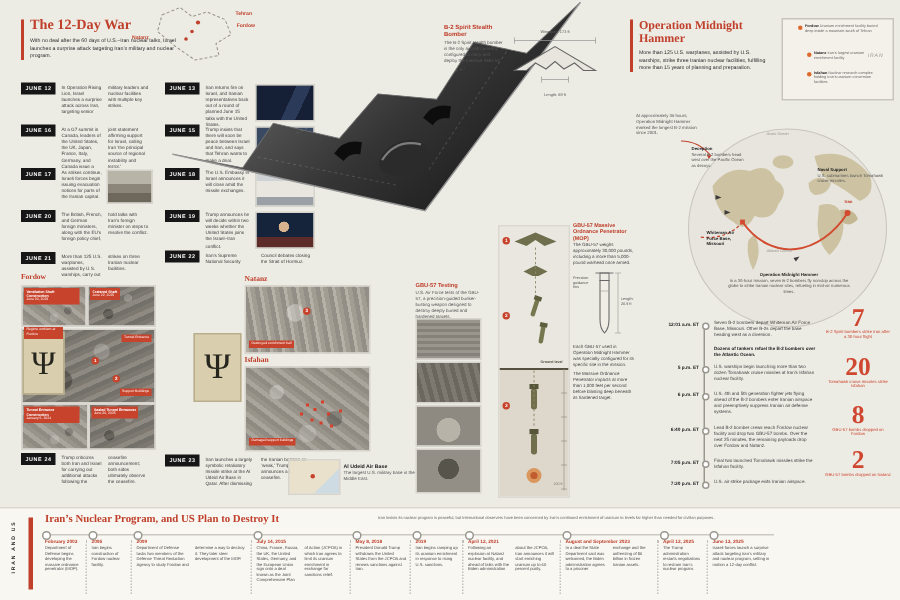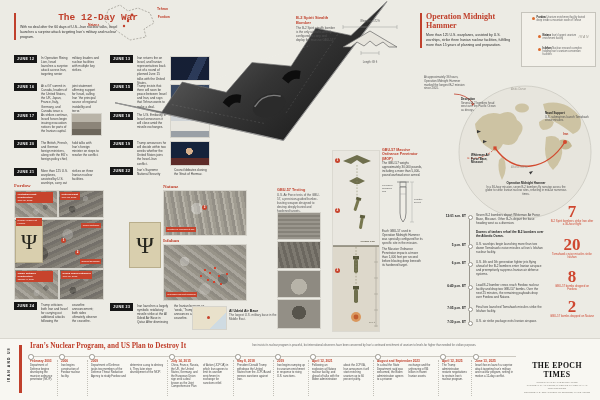--- a/index.html
+++ b/index.html
@@ -2,21 +2,21 @@
 <html><head>
 <meta charset="utf-8">
 <style>
   html,body{margin:0;padding:0;background:#d8d6cf;}
   .page{position:relative;width:600px;height:400px;background:#ecebe4;overflow:hidden;
         font-family:"Liberation Sans",sans-serif;color:#333;}
   .abs{position:absolute;}
   .serif{font-family:"Liberation Serif",serif;text-align:center;}
   .red{color:#c0402c;}
   .bar{background:#c0402c;}
-  .title-main{font-family:Liberation Mono, monospace;font-weight:bold;font-size:9.5px;color:#c0402c;line-height:1.05;text-align:right;}
+  .title-main{font-family:Liberation Serif, serif;font-weight:bold;font-size:9.5px;color:#c0402c;line-height:1.05;}
   .title-sec{font-family:"Liberation Serif",serif;font-weight:bold;font-size:8px;color:#c0402c;line-height:1.1;}
   .intro{font-size:3.5px;line-height:1.4;color:#2e2e2e;}
   .badge{background:#161616;color:#fff;font-weight:bold;font-size:3.6px;letter-spacing:.4px;padding:1.8px 3px;display:inline-block;}
   .btx{font-size:3.1px;line-height:1.33;color:#3c3c3c;}
   .cols2{columns:2;column-gap:4px;}
   .satlab{font-family:"Liberation Serif",serif;font-weight:bold;font-size:5px;color:#c0402c;}
   .sat-a{background:radial-gradient(circle at 25% 30%,rgba(255,255,255,.28) 0 6%,transparent 7%),radial-gradient(circle at 72% 62%,rgba(0,0,0,.22) 0 7%,transparent 8%),radial-gradient(circle at 50% 80%,rgba(255,255,255,.18) 0 9%,transparent 10%),repeating-linear-gradient(37deg,#a9a59c 0 3px,#989489 3px 6px,#8f8b82 6px 9px);}
   .sat-b{background:radial-gradient(circle at 60% 30%,rgba(255,255,255,.2) 0 8%,transparent 9%),radial-gradient(circle at 30% 70%,rgba(0,0,0,.28) 0 9%,transparent 10%),repeating-linear-gradient(-24deg,#8e8a81 0 3px,#7d7970 3px 6px,#74706a 6px 9px);}
   .sat-c{background:radial-gradient(circle at 40% 40%,rgba(255,255,255,.3) 0 10%,transparent 11%),repeating-linear-gradient(80deg,#b5b1a6 0 2px,#a19d92 2px 5px,#938f86 5px 8px);}
   .chip{position:absolute;background:#c7432c;color:#fff;padding:1px 1.6px;font-size:2.3px;line-height:1.25;z-index:3;}
@@ -458,21 +458,15 @@
     </div>
     <div class="abs" style="left:442px;top:20px;width:27px;">
       <div class="bdate">April 12, 2025</div>
       <div class="betx">The Trump administration restarts negotiations to restrain Iran’s nuclear program.</div>
     </div>
     <div class="abs" style="left:475px;top:20px;width:40px;">
       <div class="bdate">June 13, 2025</div>
       <div class="betx">Israeli forces launch a surprise attack targeting Iran’s military and nuclear program, setting in motion a 12-day conflict.</div>
     </div>
 
-    <div class="abs" style="left:520px;top:22px;width:74px;text-align:center;">
-      <div class="serif" style="font-size:7.8px;font-weight:bold;letter-spacing:.4px;color:#111;">THE EPOCH TIMES</div>
-      <div style="font-size:2.3px;color:#8d8b84;margin-top:2px;line-height:1.4;">INFOGRAPHIC BY THE EPOCH TIMES</div>
-      <div style="font-size:2.3px;color:#8d8b84;line-height:1.4;">PHOTOS: U.S. AIR FORCE; SATELLITE IMAGES: MAXAR TECHNOLOGIES</div>
-      <div style="font-size:2.3px;color:#8d8b84;line-height:1.4;">SOURCES: U.S. DEPARTMENT OF DEFENSE; WHITE HOUSE</div>
-    </div>
   </div>
 
 </div>
 
 </body></html>

